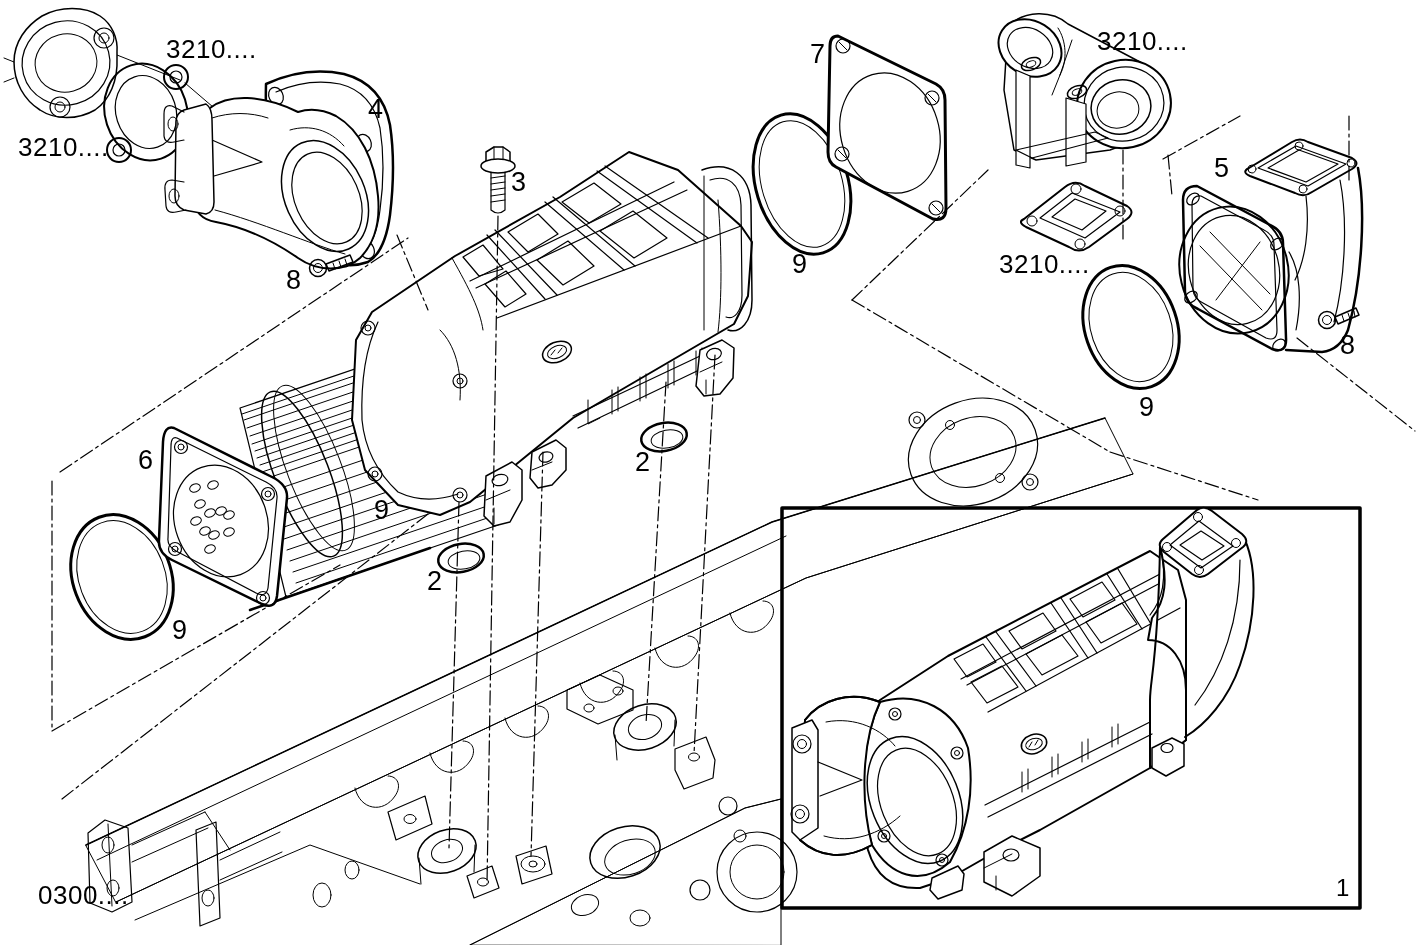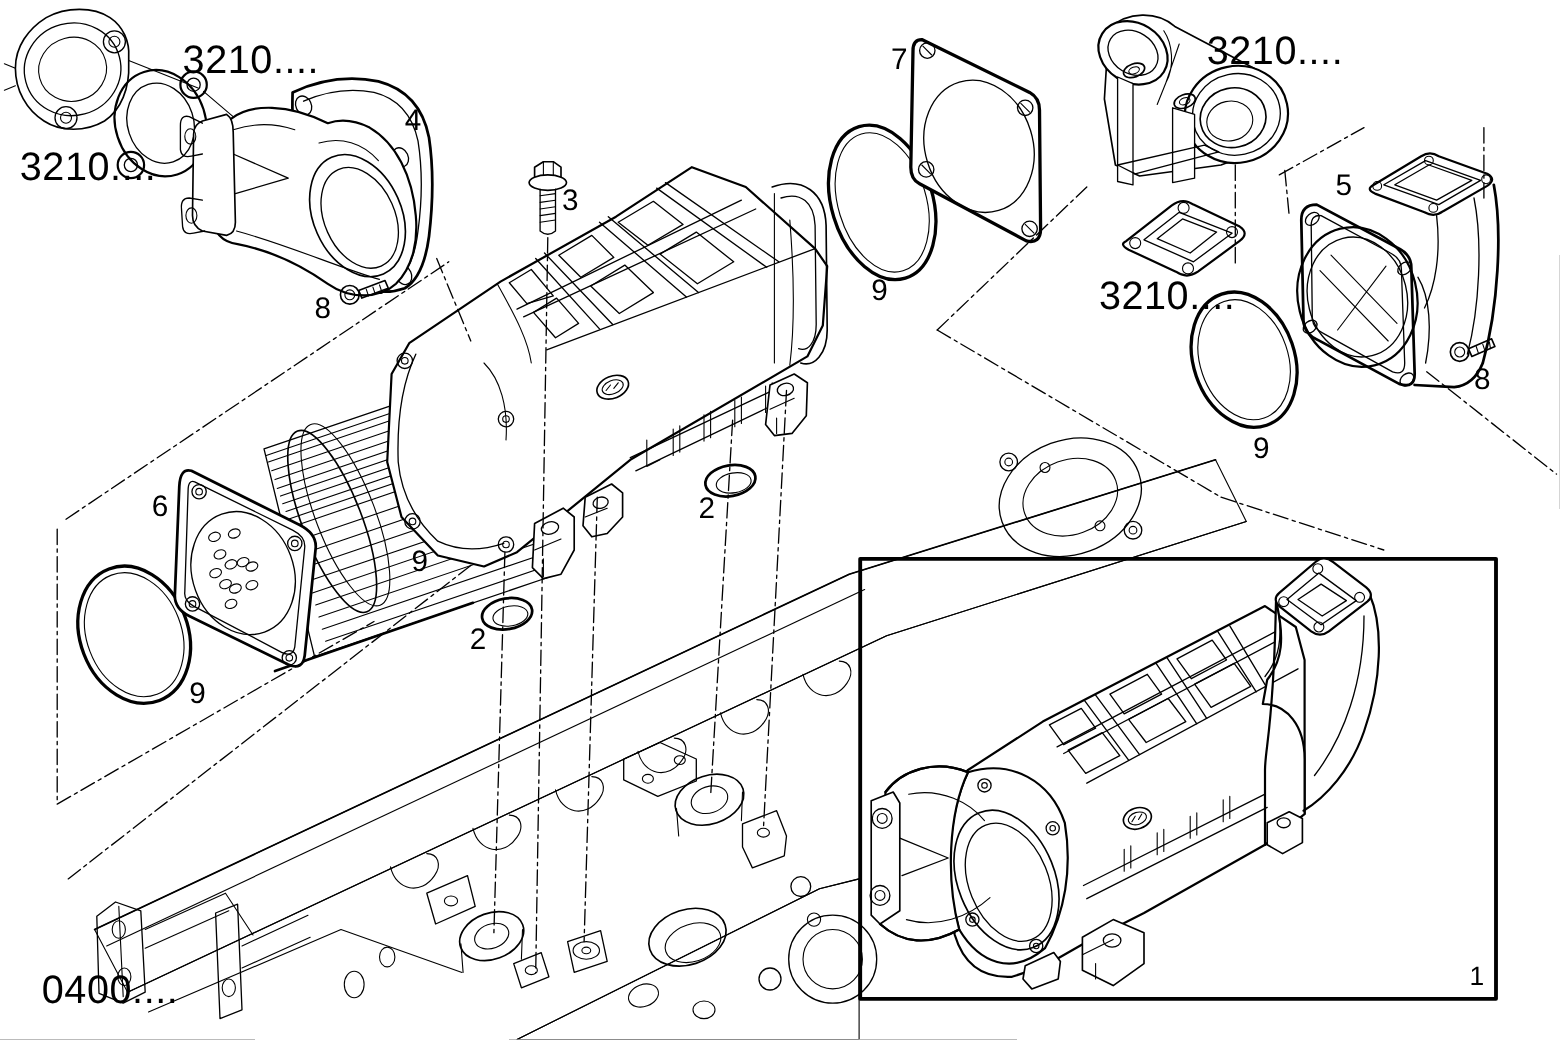--- a/index.html
+++ b/index.html
@@ -10,21 +10,21 @@
   .stage svg{position:absolute;left:0;top:0;}
   svg *{stroke:#000;fill:none;stroke-linecap:round;stroke-linejoin:round;}
   .w1{stroke-width:1}.w12{stroke-width:1.2}.w15{stroke-width:1.5}
   .w2{stroke-width:2}.w25{stroke-width:2.5}.w3{stroke-width:3}.w35{stroke-width:3.5}
   .fw{fill:#ffffff}
   .dash{stroke-dasharray:14 4 3 4;stroke-width:1.2}
   .callout{
     position:absolute;color:#000;font-size:27px;line-height:1;
     letter-spacing:1px;white-space:nowrap;user-select:none;
   }
-  .code{font-size:36px;letter-spacing:0.5px;}
+  .code{font-size:26px;letter-spacing:0.5px;}
   .small{font-size:24px;}
 </style>
 </head>
 <body>
 
 <div class="stage">
 <svg width="1418" height="945" viewBox="0 0 1418 945">
   <defs>
     <pattern id="hatch" width="27" height="92" patternUnits="userSpaceOnUse" patternTransform="rotate(-25)">
       <path d="M18,-4 L7,96" stroke="#000" stroke-width="1.1"></path>
@@ -469,15 +469,15 @@
   <div class="callout code" style="left:1097px;top:28px">3210....</div>
   <div class="callout code" style="left:999px;top:251px">3210....</div>
   <div class="callout" style="left:1214px;top:155px">5</div>
   <div class="callout" style="left:1340px;top:332px">8</div>
   <div class="callout" style="left:1139px;top:394px">9</div>
   <div class="callout" style="left:138px;top:447px">6</div>
   <div class="callout" style="left:374px;top:497px">9</div>
   <div class="callout" style="left:635px;top:449px">2</div>
   <div class="callout" style="left:427px;top:568px">2</div>
   <div class="callout" style="left:172px;top:617px">9</div>
-  <div class="callout code" style="left:38px;top:882px">0400....</div>
+  <div class="callout code" style="left:38px;top:882px">0300....</div>
   <div class="callout small" style="left:1336px;top:876px">1</div>
 </div>
 
 </body></html>

